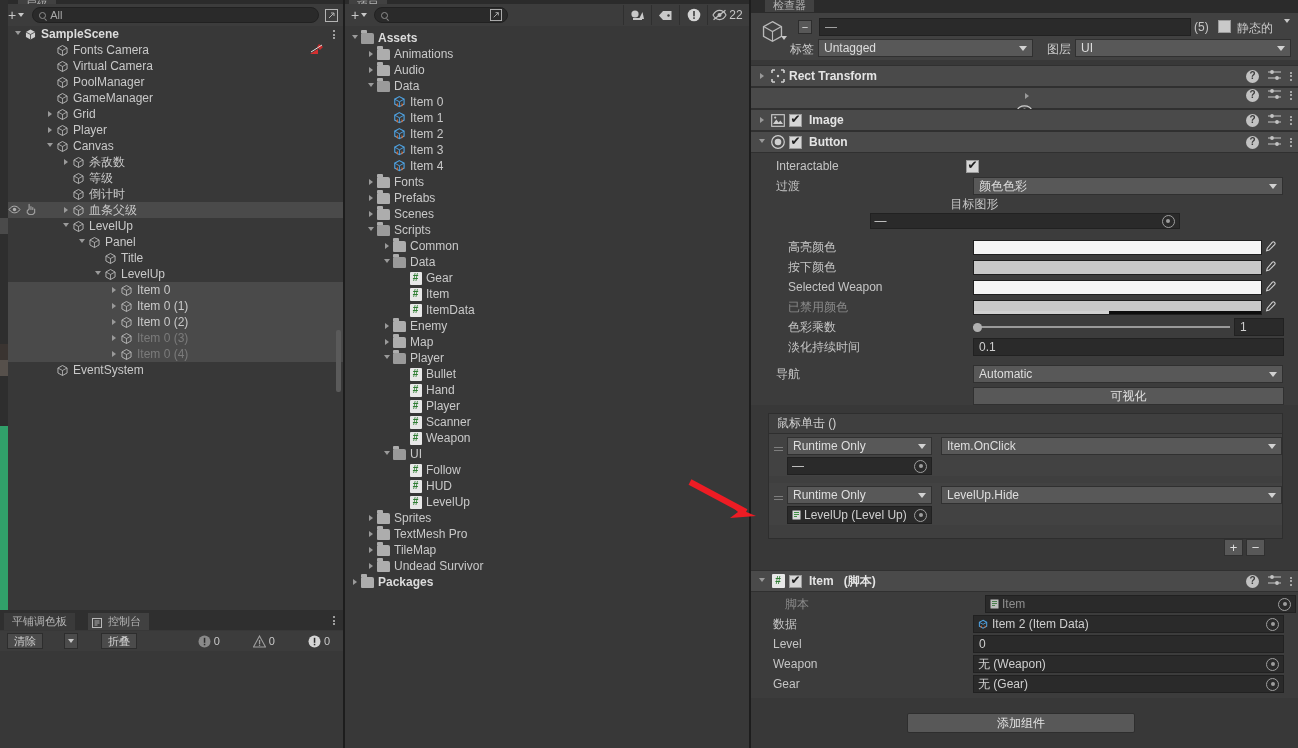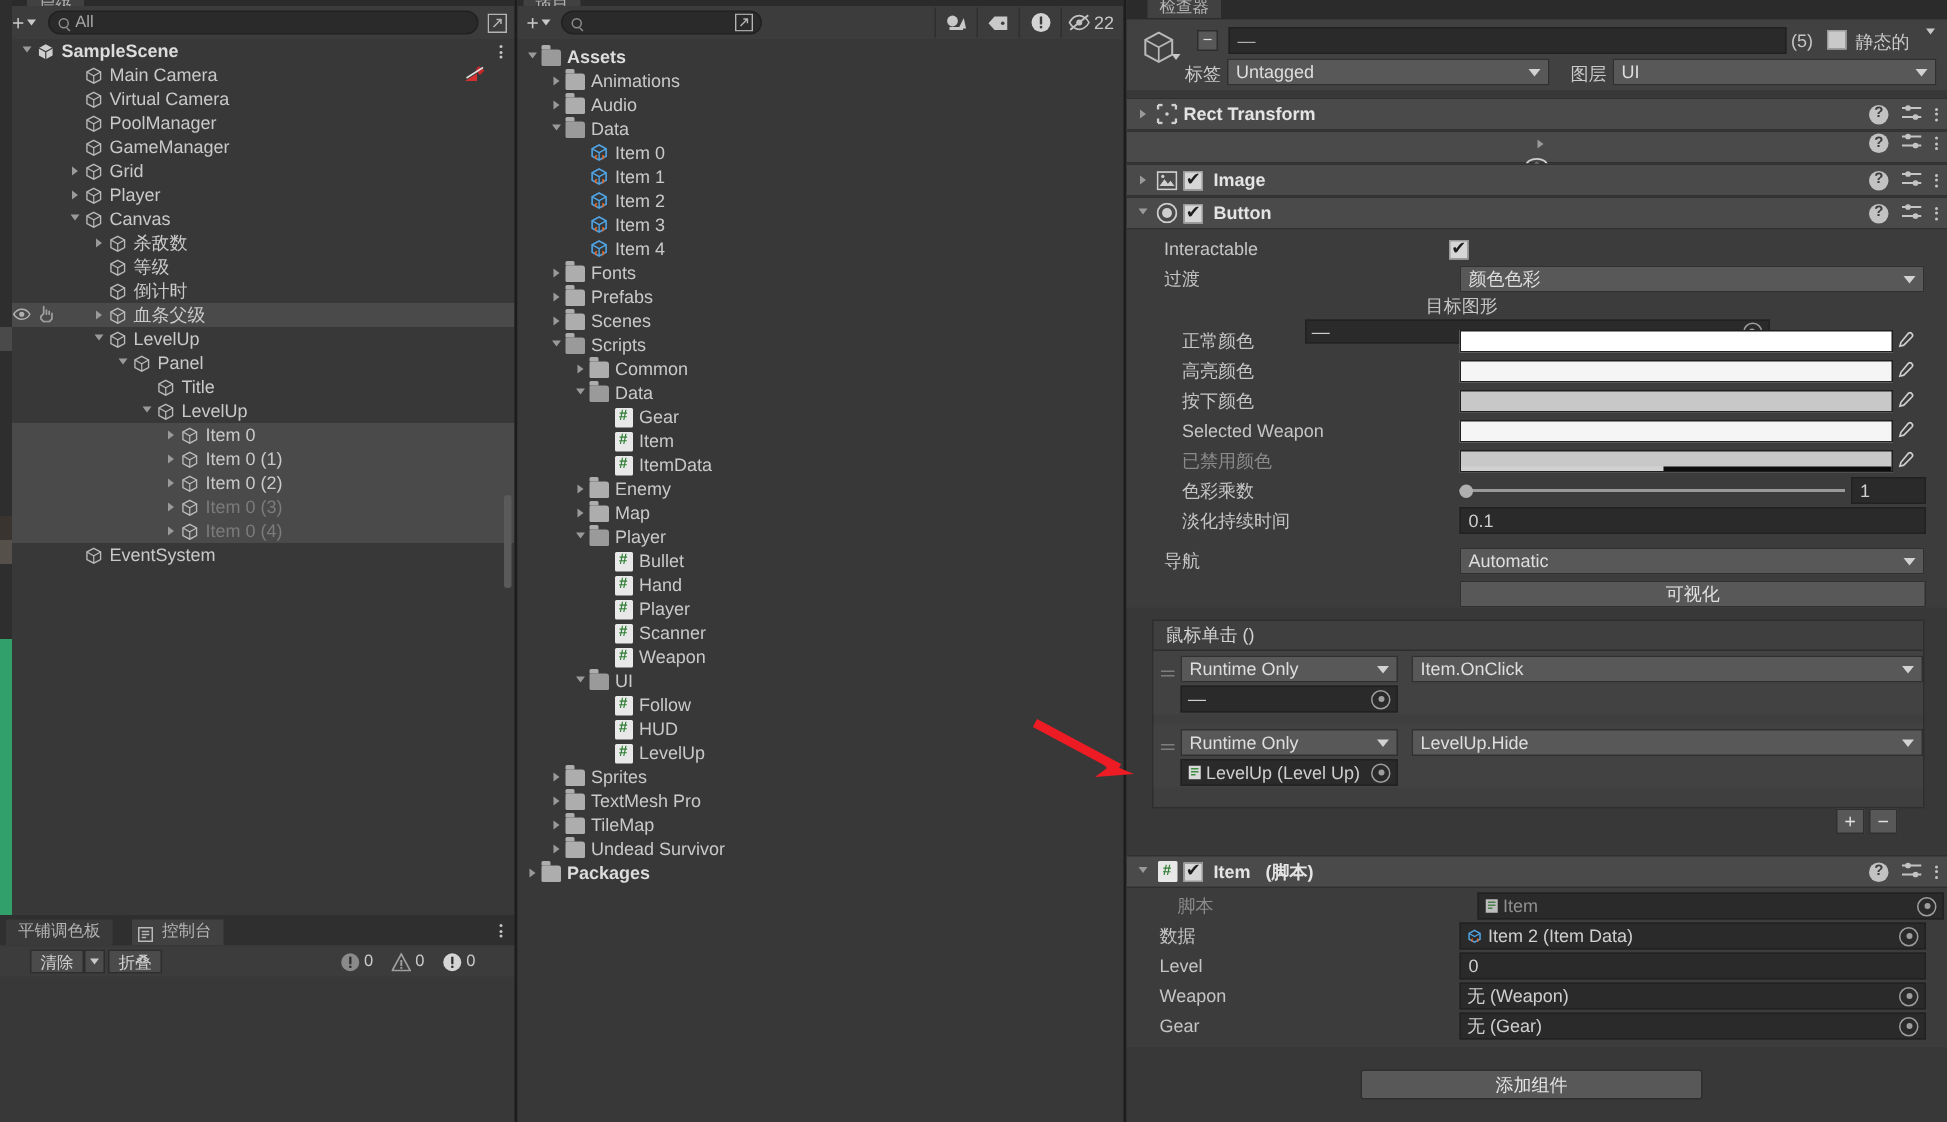--- a/index.html
+++ b/index.html
@@ -200,21 +200,21 @@
         </div>
         <div class="row" style="position: relative;">
           <span style="width:44px;flex:none;"></span>
           <span class="arrow none"></span>
           <span class="ico">
             <svg width="13" height="13" viewBox="0 0 24 24">
               <path d="M12 2.8 L20.4 7.4 V16.6 L12 21.2 L3.6 16.6 V7.4 Z" fill="none" stroke="#b9b9b9" stroke-width="1.7"></path>
               <path d="M3.6 7.4 L12 12 L20.4 7.4 M12 12 V21.2" fill="none" stroke="#b9b9b9" stroke-width="1.5"></path>
             </svg>
           </span>
-          <span class="lbl">Main Camera</span>
+          <span class="lbl">Fonts Camera</span>
           <span style="position: absolute; right: 18px; top: 1px;"><svg width="16" height="13" viewBox="0 0 16 13">
               <path d="M1 11 L9 11 L9 6 Z" fill="#d32f2f"></path>
               <path d="M10 1 L14 4 L11 7 L8 4 Z" fill="#c62828"></path>
               <path d="M2 9 L13 2" stroke="#e0e0e0" stroke-width="1"></path>
             </svg></span>
         </div>
         <div class="row">
           <span style="width:44px;flex:none;"></span>
           <span class="arrow none"></span>
           <span class="ico">
@@ -483,21 +483,21 @@
           <rect x="0.5" y="0.5" width="9" height="9" fill="none" stroke="#b9b9b9"></rect>
           <path d="M2.5 3h5M2.5 5h5M2.5 7h3" stroke="#b9b9b9" stroke-width="0.9"></path>
         </svg>
     </div>
     <div class="kebab" style="position:absolute;right:8px;top:6px;">
       <span></span>
         <span></span>
         <span></span>
     </div>
 
-    <div class="con-toolbar" style="top:21px; width:343px; padding:0 20px;">
+    <div class="con-toolbar" style="top:21px; width:343px; padding:0 7px;gap:21px;">
       <div class="con-btn">
         <span>清除</span>
       </div>
       <div class="con-btn" style="padding:0 3px;">
         <span class="caret-dn"></span>
       </div>
       <div class="con-btn" style="margin-left:2px;">
         <span>折叠</span>
       </div>
       <div style="flex:1;"></div>
@@ -1098,29 +1098,20 @@
     </div>
 
     <div class="prow" style="top:196px;width:547px;flex-direction:column;">
       <span class="plabel" style="margin-left:37px;width:185px;">目标图形</span>
       <span class="objfield" style="width:310px;">
         <span>—</span>
         <span class="dotsel"></span>
       </span>
     </div>
 
-    <div class="prow" style="top:217px;width:547px;">
-      <span class="plabel" style="margin-left:37px;width:185px;">正常颜色</span>
-      <span class="colorswatch" id="sw-normal" style="width: 289px; background: rgb(255, 255, 255);"></span>
-      <span class="eyedrop">
-        <svg width="12" height="12" viewBox="0 0 12 12">
-            <path d="M8.2 1.3 a1.7 1.7 0 0 1 2.4 2.4 L5.2 9.1 L2.6 9.8 L3.3 7.2 Z" fill="none" stroke="#cfcfcf" stroke-width="1.1"></path>
-          </svg>
-      </span>
-    </div>
 
     <div class="prow" style="top:237px;width:547px;">
       <span class="plabel" style="margin-left:37px;width:185px;">高亮颜色</span>
       <span class="colorswatch" id="sw-high" style="width: 289px; background: rgb(245, 245, 245);"></span>
       <span class="eyedrop">
         <svg width="12" height="12" viewBox="0 0 12 12">
             <path d="M8.2 1.3 a1.7 1.7 0 0 1 2.4 2.4 L5.2 9.1 L2.6 9.8 L3.3 7.2 Z" fill="none" stroke="#cfcfcf" stroke-width="1.1"></path>
           </svg>
       </span>
     </div>

